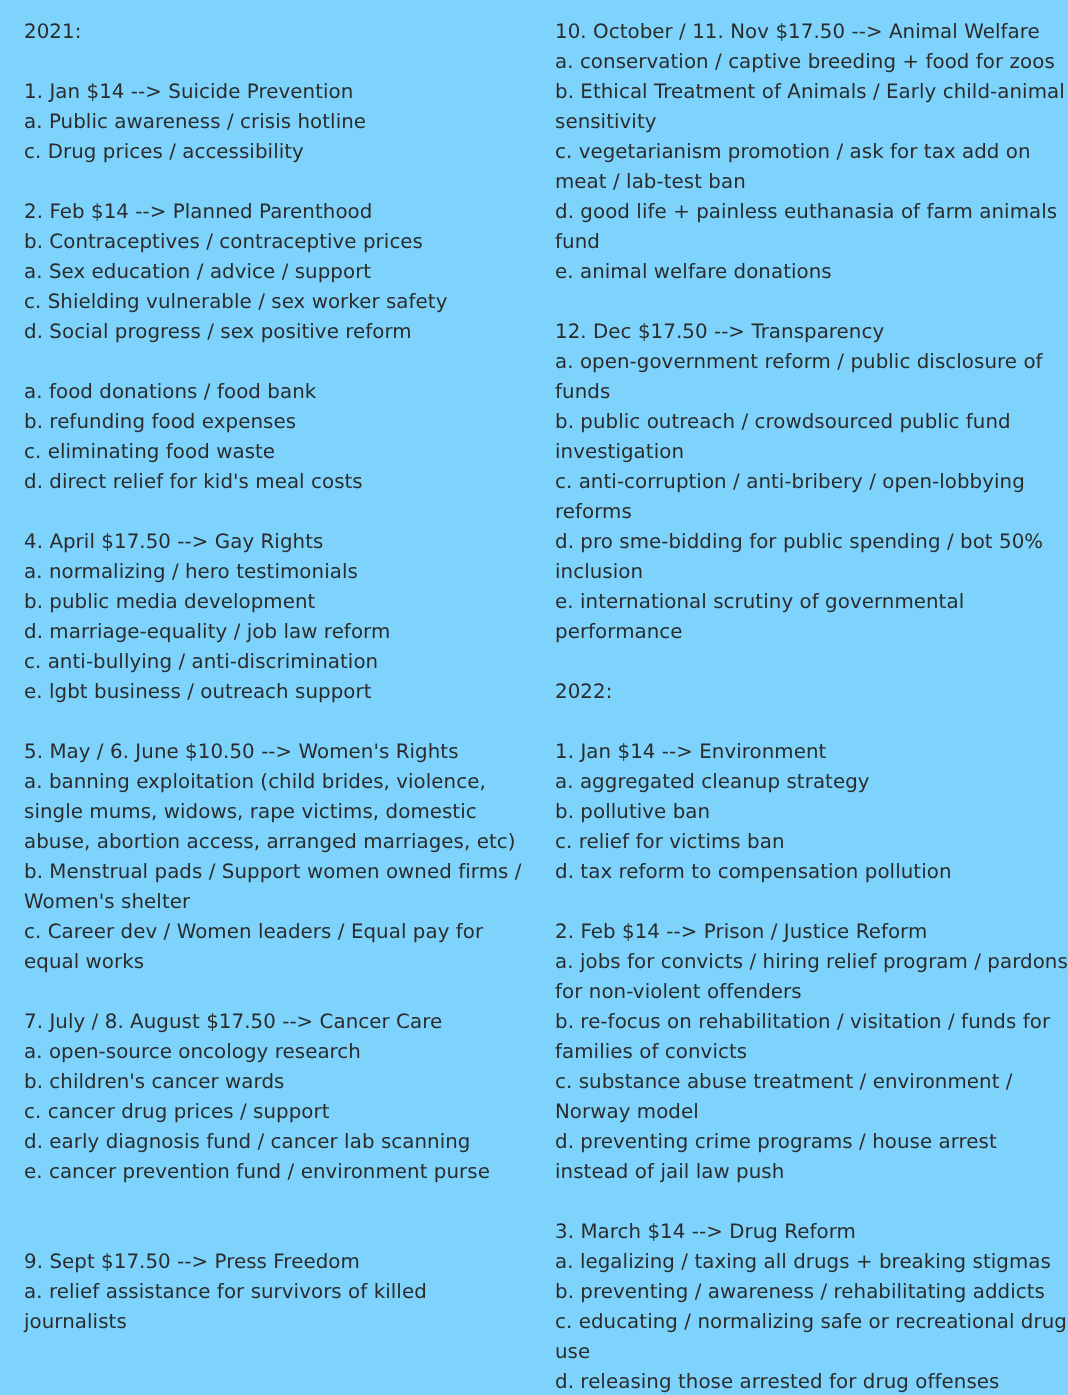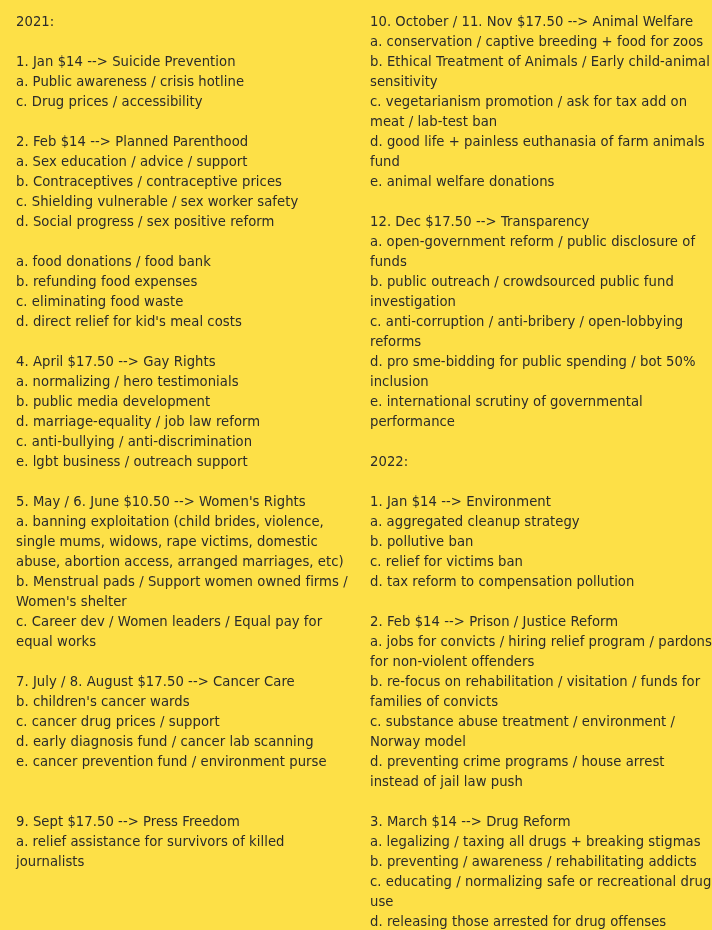--- a/index.html
+++ b/index.html
@@ -12,21 +12,21 @@
     width: 712px;
     height: 930px;
     overflow: hidden;
     font-family: "DejaVu Sans", "Liberation Sans", sans-serif;
     color: #2b2b2b;
   }
   .page {
     position: relative;
     width: 712px;
     height: 930px;
-    background: #fde047;
+    background: #7dd3fc;
     box-sizing: border-box;
     padding: 12px 14px 0 16px;
     display: flex;
     flex-direction: row;
     align-items: flex-start;
     gap: 0;
   }
   .column {
     box-sizing: border-box;
     flex: 0 0 auto;
@@ -53,22 +53,22 @@
 
 <div class="page">
   <div class="column column-left">
       <div class="line year">2021:</div>
       <div class="line spacer-1"></div>
       <div class="line">1. Jan $14 --&gt; Suicide Prevention</div>
       <div class="line">a. Public awareness / crisis hotline</div>
       <div class="line">c. Drug prices / accessibility</div>
       <div class="line spacer-1"></div>
       <div class="line">2. Feb $14 --&gt; Planned Parenthood</div>
+      <div class="line">b. Contraceptives / contraceptive prices</div>
       <div class="line">a. Sex education / advice / support</div>
-      <div class="line">b. Contraceptives / contraceptive prices</div>
       <div class="line">c. Shielding vulnerable / sex worker safety</div>
       <div class="line">d. Social progress / sex positive reform</div>
       <div class="line spacer-1"></div>
       <div class="line">a. food donations / food bank</div>
       <div class="line">b. refunding food expenses</div>
       <div class="line">c. eliminating food waste</div>
       <div class="line">d. direct relief for kid's meal costs</div>
       <div class="line spacer-1"></div>
       <div class="line">4. April $17.50 --&gt; Gay Rights</div>
       <div class="line">a. normalizing / hero testimonials</div>
@@ -76,20 +76,21 @@
       <div class="line">d. marriage-equality / job law reform</div>
       <div class="line">c. anti-bullying / anti-discrimination</div>
       <div class="line">e. lgbt business / outreach support</div>
       <div class="line spacer-1"></div>
       <div class="line">5. May / 6. June $10.50 --&gt; Women's Rights</div>
       <div class="line">a. banning exploitation (child brides, violence, single mums, widows, rape victims, domestic abuse, abortion access, arranged marriages, etc)</div>
       <div class="line">b. Menstrual pads / Support women owned firms / Women's shelter</div>
       <div class="line">c. Career dev / Women leaders / Equal pay for equal works</div>
       <div class="line spacer-1"></div>
       <div class="line">7. July / 8. August $17.50 --&gt; Cancer Care</div>
+      <div class="line">a. open-source oncology research</div>
       <div class="line">b. children's cancer wards</div>
       <div class="line">c. cancer drug prices / support</div>
       <div class="line">d. early diagnosis fund / cancer lab scanning</div>
       <div class="line">e. cancer prevention fund / environment purse</div>
       <div class="line spacer-2"></div>
       <div class="line">9. Sept $17.50 --&gt; Press Freedom</div>
       <div class="line">a. relief assistance for survivors of killed journalists</div>
     </div>
   <div class="column column-right">
       <div class="line">10. October / 11. Nov $17.50 --&gt; Animal Welfare</div>

